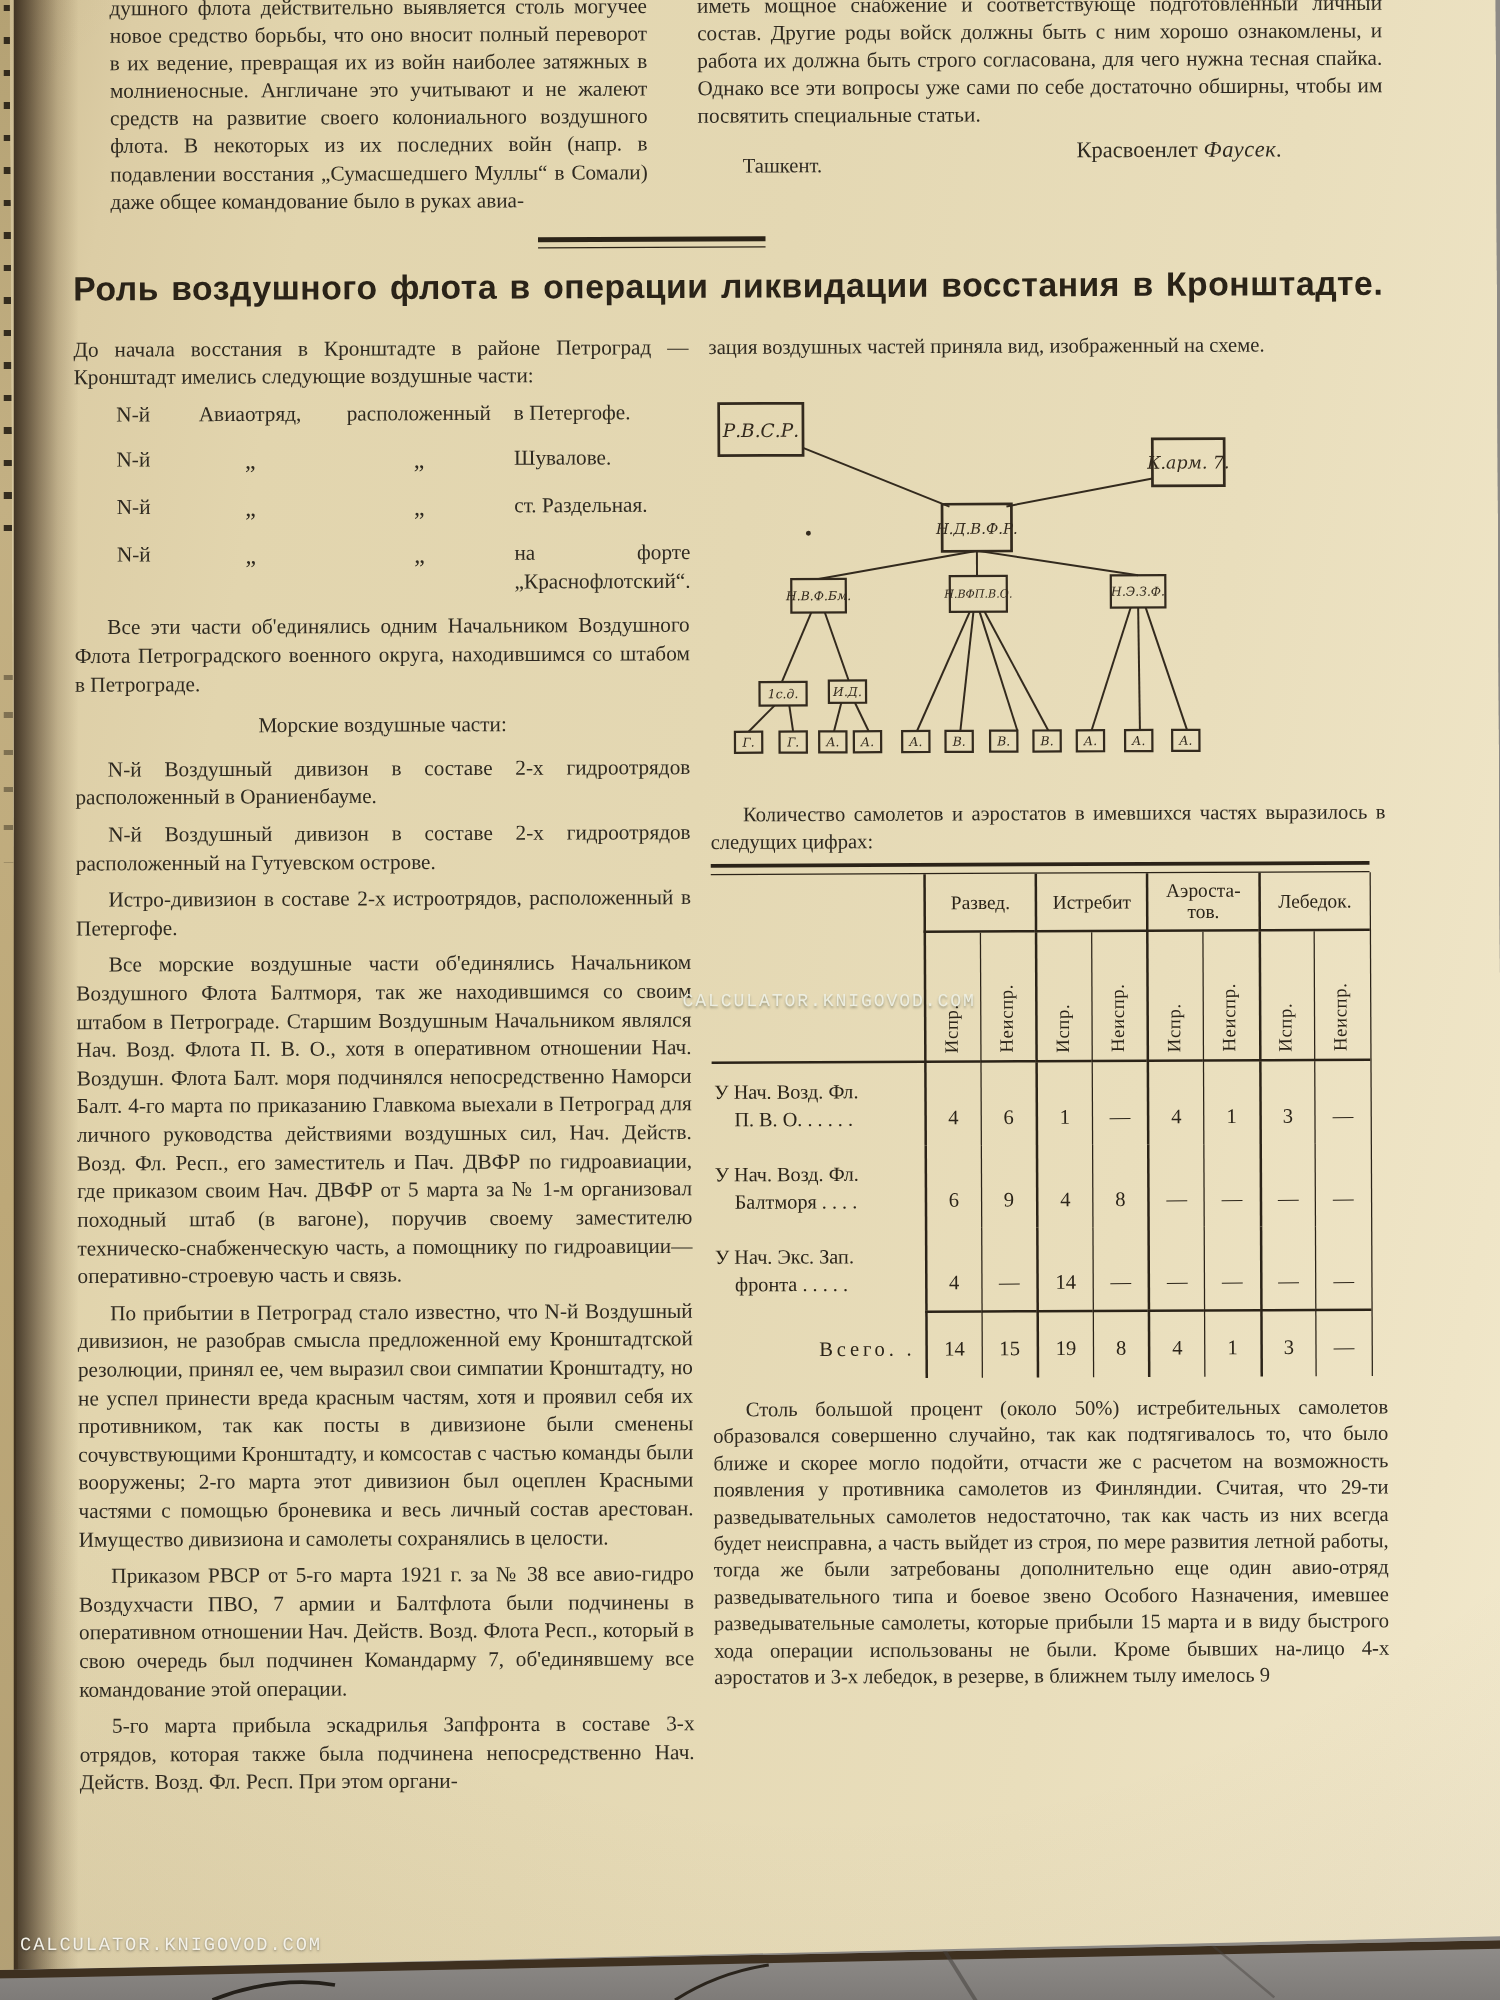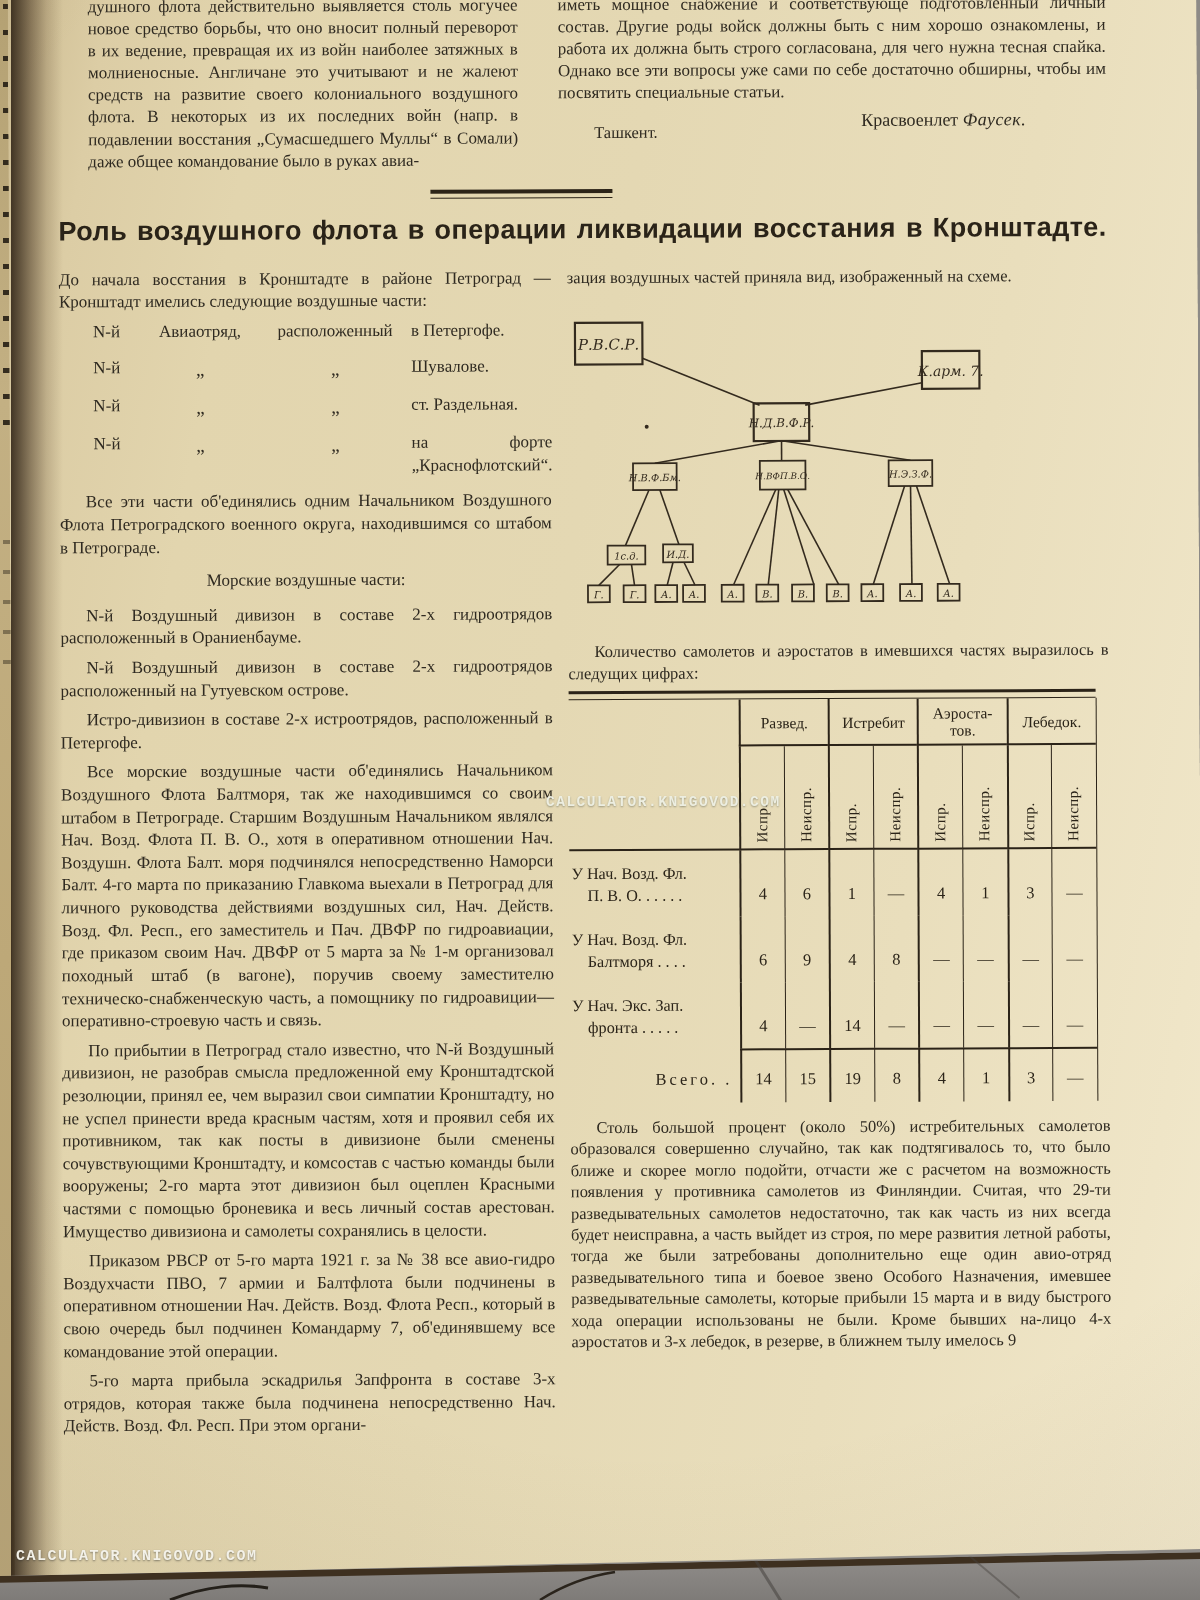--- a/index.html
+++ b/index.html
@@ -21,21 +21,21 @@
     background:linear-gradient(90deg,rgba(40,28,16,.85),rgba(62,44,26,.5) 38%,rgba(84,62,36,.22) 68%,transparent);}
   
   .floor{position:absolute;left:0;bottom:0;width:100%;height:52px;z-index:4;
     background:linear-gradient(#93908d,#7e7b78);clip-path:polygon(0 54%,100% 8%,100% 100%,0 100%);}
   .floor .edge{position:absolute;left:0;top:0;width:100%;height:100%;background:#3e3020;
     clip-path:polygon(0 54%,100% 8%,100% 21%,0 67%);}
   .floor .vein1{position:absolute;left:700px;top:18px;width:120px;height:3px;background:rgba(70,66,62,.55);transform:rotate(58deg);}
   .floor .vein2{position:absolute;left:940px;top:20px;width:90px;height:2px;background:rgba(70,66,62,.45);transform:rotate(40deg);}
   .cable-svg{position:absolute;left:0;top:1560px;z-index:5;}
   
-  .wm{position:absolute;font-family:"Liberation Mono",monospace;font-weight:bold;color:#f3f1e8;letter-spacing:1.5px;z-index:9;}
+  .wm{position:absolute;font-family:"Liberation Mono",monospace;font-weight:normal;color:#f3f1e8;letter-spacing:1.5px;z-index:9;}
   .wm1{left:546px;top:794px;font-size:14.5px;opacity:.95;color:#eef0e4;text-shadow:0 1px 2px rgba(50,60,50,.45);}
   .wm2{left:16px;top:1548px;font-size:15px;text-shadow:0 1px 2px rgba(40,40,40,.5);}
   
   .content{position:absolute;left:50px;top:0;width:1048px;color:#2f2a21;}
   .topsec{display:flex;gap:40px;padding-top:3px;}
   .topsec .tl{width:430px;margin-left:30px;font-size:17px;line-height:1.3;text-align:justify;}
   .topsec .tr{flex:1;font-size:17px;line-height:1.3;text-align:justify;}
   .sigrow{display:flex;justify-content:space-between;margin-top:6px;}
   .place{margin-left:36px;margin-top:12px;font-size:16.5px;}
   .sig{margin-right:80px;font-size:18px;}

